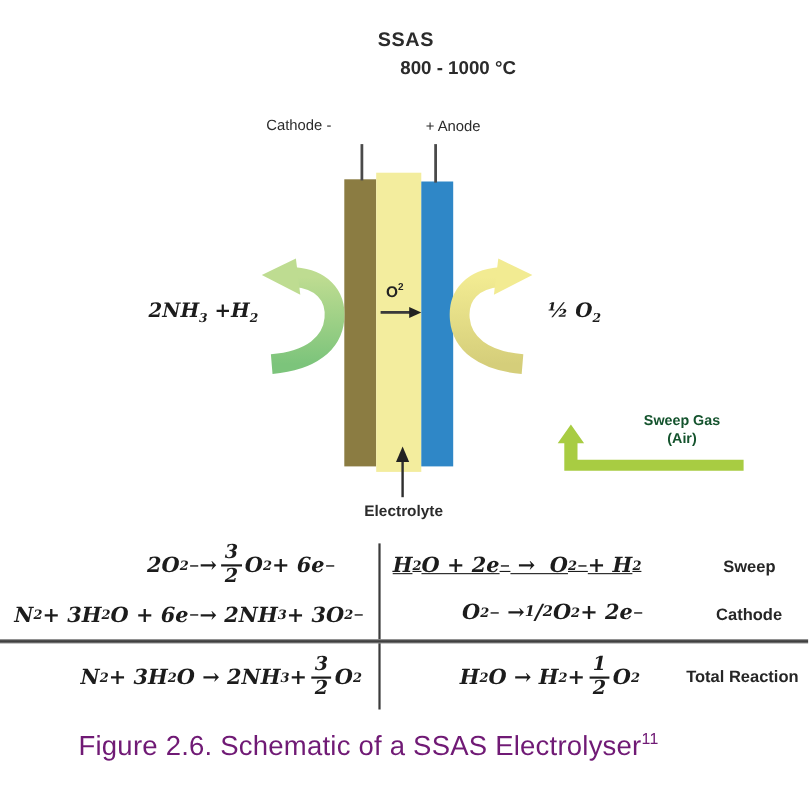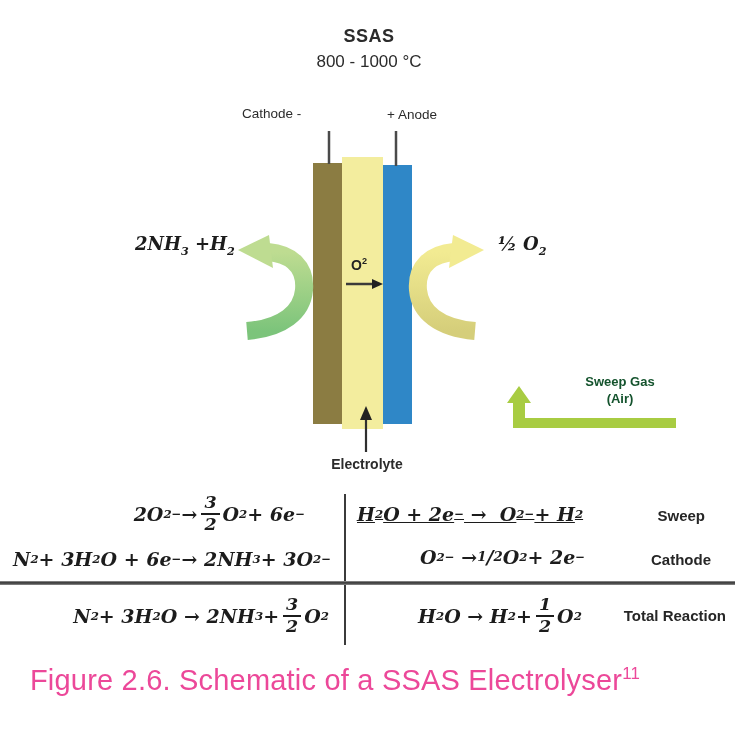--- a/index.html
+++ b/index.html
@@ -2,52 +2,52 @@
 <html style="--cathode-bar: #8b7c42; --electrolyte-bar: #f3ed9e; --anode-bar: #2f87c7; --green-light: #bedc91; --green-dark: #7cc47b; --yellow-light: #f2eb92; --yellow-dark: #d5ce7a; --sweep-green: #a8cc42; --ink: #2b2b2b;"><head>
 <meta charset="utf-8">
 <style>
   html,body{margin:0;padding:0;background:#ffffff;}
   .stage{position:relative;width:735px;height:735px;background:#fff;overflow:hidden;
          font-family:"Liberation Sans",sans-serif;color:var(--ink,#2b2b2b);}
   .abs{position:absolute;}
   
   .hdr{left:269px;top:26px;width:200px;text-align:center;}
   .hdr .t{font-size:18px;font-weight:bold;letter-spacing:.5px;}
-  .hdr .temp{font-size:17px;font-weight:normal;margin-top:5px;}
+  .hdr .temp{font-size:17px;font-weight:bold;margin-top:5px;text-align:right;}
   
   .term{font-size:13.5px;font-weight:normal;width:100px;}
   
   .bar{position:absolute;}
   .bar.cathode{left:313px;top:163px;width:29px;height:261px;background:var(--cathode-bar);}
   .bar.elyte{left:342px;top:157px;width:41px;height:272px;background:var(--electrolyte-bar);}
   .bar.anode{left:383px;top:165px;width:29px;height:259px;background:var(--anode-bar);}
   
   .math{font-family:"DejaVu Serif",serif;font-style:italic;font-weight:bold;color:#1c1c1c;white-space:nowrap;}
-  .species{font-size:18px;}
+  .species{font-size:18px;margin-top:39px;}
   .math sub,.math sup{font-size:62%;line-height:0;}
   .ion{font-size:14px;font-weight:bold;font-family:"Liberation Sans",sans-serif;color:#222;}
   .ion sup{font-size:65%;}
   
   .sf{display:inline-flex;flex-direction:column;align-items:center;vertical-align:middle;
       line-height:1.02;font-size:.92em;margin:0 3px 0 4px;}
   .sf .n{border-bottom:2px solid currentColor;padding:0 3px 1px;}
   .sf .d{padding-top:1px;}
   sup.k,sub.k{font-size:70%;}
   
   .lbl{font-size:14px;font-weight:bold;text-align:center;}
   .sweep{font-size:13px;font-weight:bold;color:#14532d;width:110px;text-align:center;}
   
   .eq{font-size:19px;display:flex;align-items:center;}
   .eq.r{justify-content:flex-end;}
   .rowlbl{font-size:15px;font-weight:bold;color:#262626;white-space:nowrap;}
   .hrule{left:0;top:581px;width:735px;height:4px;
          background:linear-gradient(to bottom,#9c9c9c,#2f2f2f 45%,#8f8f8f);}
   .vrule{left:344px;top:494px;width:2px;height:151px;background:#3b3b3b;}
   
-  .caption{left:0;top:664px;width:670px;text-align:center;font-size:29px;color:#ec4899;letter-spacing:.2px;}
+  .caption{left:0;top:664px;width:670px;text-align:center;font-size:25px;color:#701a75;letter-spacing:.2px;}
   .caption sup{font-size:58%;}
   svg.overlay{position:absolute;left:0;top:0;pointer-events:none;}
 </style>
 </head>
 <body>
 
 <div class="stage">
 
   <div class="abs hdr">
     <div class="t">SSAS</div>

